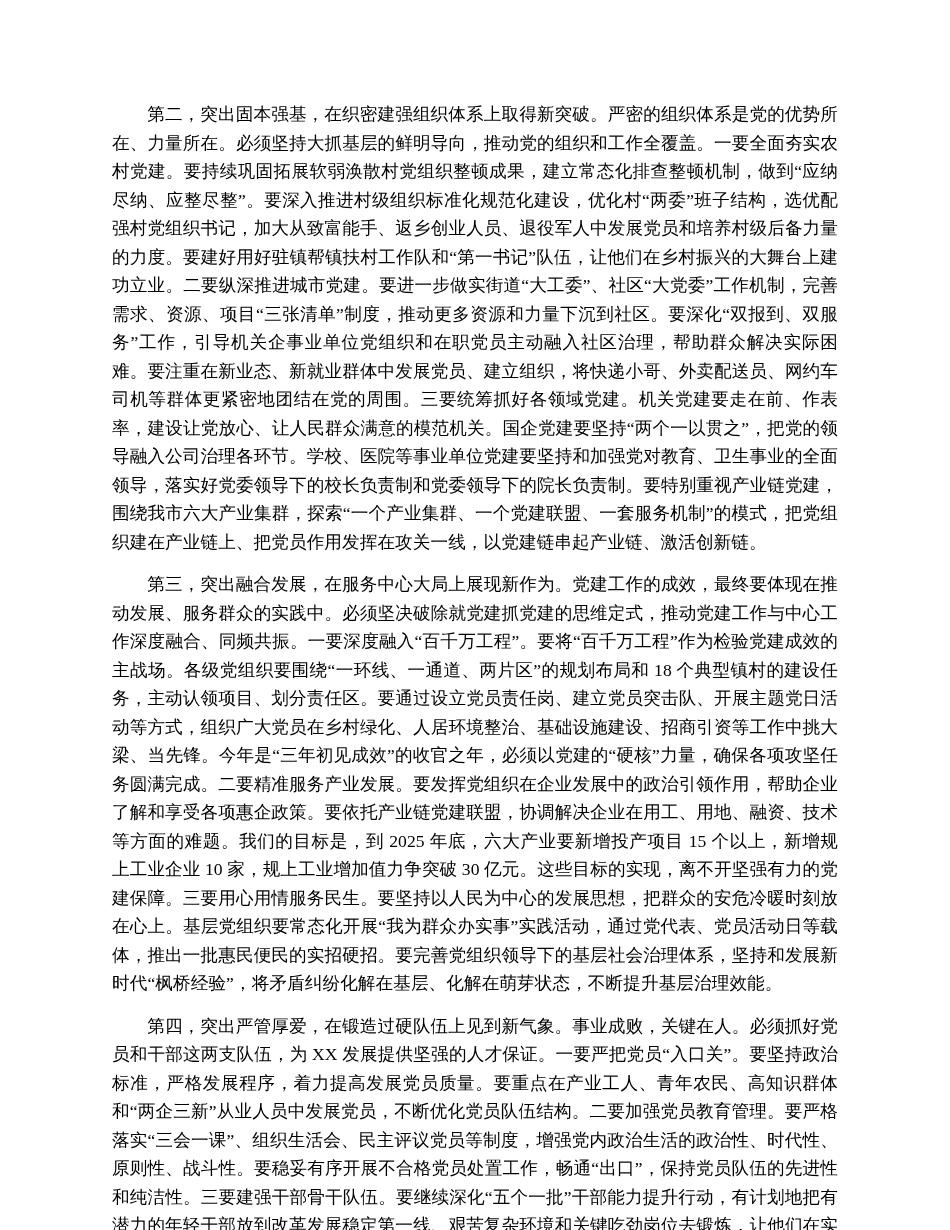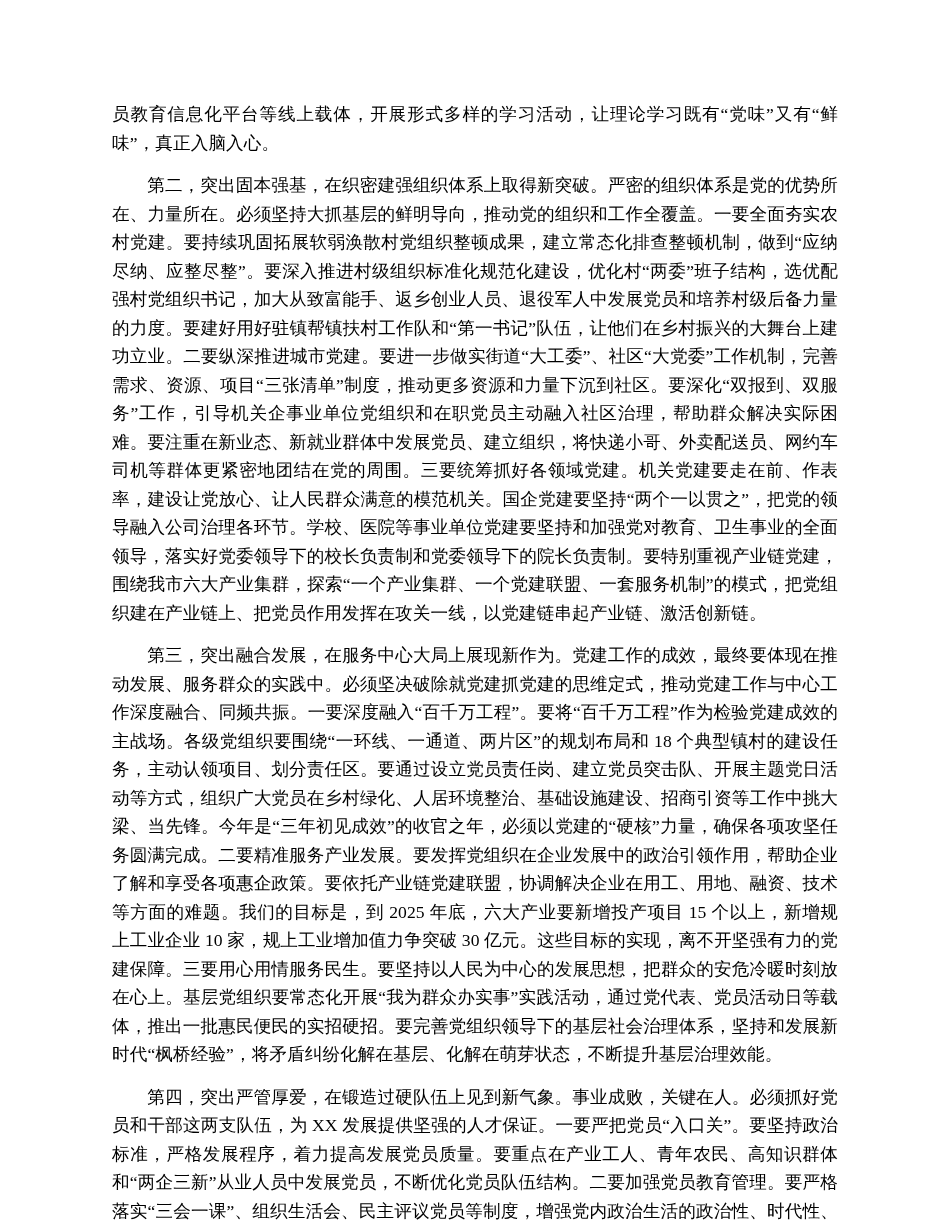--- a/index.html
+++ b/index.html
@@ -37,18 +37,17 @@
   }
   .para:last-child {
     margin-bottom: 0;
   }
 </style>
 </head>
 <body>
 
 <div class="page">
   <div class="doc-body">
-    <p class="para">员教育信息化平台等线上载体，开展形式多样的学习活动，让理论学习既有“党味”又有“鲜味”，真正入脑入心。</p>
     <p class="para indent">第二，突出固本强基，在织密建强组织体系上取得新突破。严密的组织体系是党的优势所在、力量所在。必须坚持大抓基层的鲜明导向，推动党的组织和工作全覆盖。一要全面夯实农村党建。要持续巩固拓展软弱涣散村党组织整顿成果，建立常态化排查整顿机制，做到“应纳尽纳、应整尽整”。要深入推进村级组织标准化规范化建设，优化村“两委”班子结构，选优配强村党组织书记，加大从致富能手、返乡创业人员、退役军人中发展党员和培养村级后备力量的力度。要建好用好驻镇帮镇扶村工作队和“第一书记”队伍，让他们在乡村振兴的大舞台上建功立业。二要纵深推进城市党建。要进一步做实街道“大工委”、社区“大党委”工作机制，完善需求、资源、项目“三张清单”制度，推动更多资源和力量下沉到社区。要深化“双报到、双服务”工作，引导机关企事业单位党组织和在职党员主动融入社区治理，帮助群众解决实际困难。要注重在新业态、新就业群体中发展党员、建立组织，将快递小哥、外卖配送员、网约车司机等群体更紧密地团结在党的周围。三要统筹抓好各领域党建。机关党建要走在前、作表率，建设让党放心、让人民群众满意的模范机关。国企党建要坚持“两个一以贯之”，把党的领导融入公司治理各环节。学校、医院等事业单位党建要坚持和加强党对教育、卫生事业的全面领导，落实好党委领导下的校长负责制和党委领导下的院长负责制。要特别重视产业链党建，围绕我市六大产业集群，探索“一个产业集群、一个党建联盟、一套服务机制”的模式，把党组织建在产业链上、把党员作用发挥在攻关一线，以党建链串起产业链、激活创新链。</p>
     <p class="para indent">第三，突出融合发展，在服务中心大局上展现新作为。党建工作的成效，最终要体现在推动发展、服务群众的实践中。必须坚决破除就党建抓党建的思维定式，推动党建工作与中心工作深度融合、同频共振。一要深度融入“百千万工程”。要将“百千万工程”作为检验党建成效的主战场。各级党组织要围绕“一环线、一通道、两片区”的规划布局和 18 个典型镇村的建设任务，主动认领项目、划分责任区。要通过设立党员责任岗、建立党员突击队、开展主题党日活动等方式，组织广大党员在乡村绿化、人居环境整治、基础设施建设、招商引资等工作中挑大梁、当先锋。今年是“三年初见成效”的收官之年，必须以党建的“硬核”力量，确保各项攻坚任务圆满完成。二要精准服务产业发展。要发挥党组织在企业发展中的政治引领作用，帮助企业了解和享受各项惠企政策。要依托产业链党建联盟，协调解决企业在用工、用地、融资、技术等方面的难题。我们的目标是，到 2025 年底，六大产业要新增投产项目 15 个以上，新增规上工业企业 10 家，规上工业增加值力争突破 30 亿元。这些目标的实现，离不开坚强有力的党建保障。三要用心用情服务民生。要坚持以人民为中心的发展思想，把群众的安危冷暖时刻放在心上。基层党组织要常态化开展“我为群众办实事”实践活动，通过党代表、党员活动日等载体，推出一批惠民便民的实招硬招。要完善党组织领导下的基层社会治理体系，坚持和发展新时代“枫桥经验”，将矛盾纠纷化解在基层、化解在萌芽状态，不断提升基层治理效能。</p>
     <p class="para indent">第四，突出严管厚爱，在锻造过硬队伍上见到新气象。事业成败，关键在人。必须抓好党员和干部这两支队伍，为 XX 发展提供坚强的人才保证。一要严把党员“入口关”。要坚持政治标准，严格发展程序，着力提高发展党员质量。要重点在产业工人、青年农民、高知识群体和“两企三新”从业人员中发展党员，不断优化党员队伍结构。二要加强党员教育管理。要严格落实“三会一课”、组织生活会、民主评议党员等制度，增强党内政治生活的政治性、时代性、原则性、战斗性。要稳妥有序开展不合格党员处置工作，畅通“出口”，保持党员队伍的先进性和纯洁性。三要建强干部骨干队伍。要继续深化“五个一批”干部能力提升行动，有计划地把有潜力的年轻干部放到改革发展稳定第一线、艰苦复杂环境和关键吃劲岗位去锻炼，让他们在实践中砥砺品质、增长才干。要树立重实干、重实绩、</p>
   </div>
 </div>
 
 </body></html>

